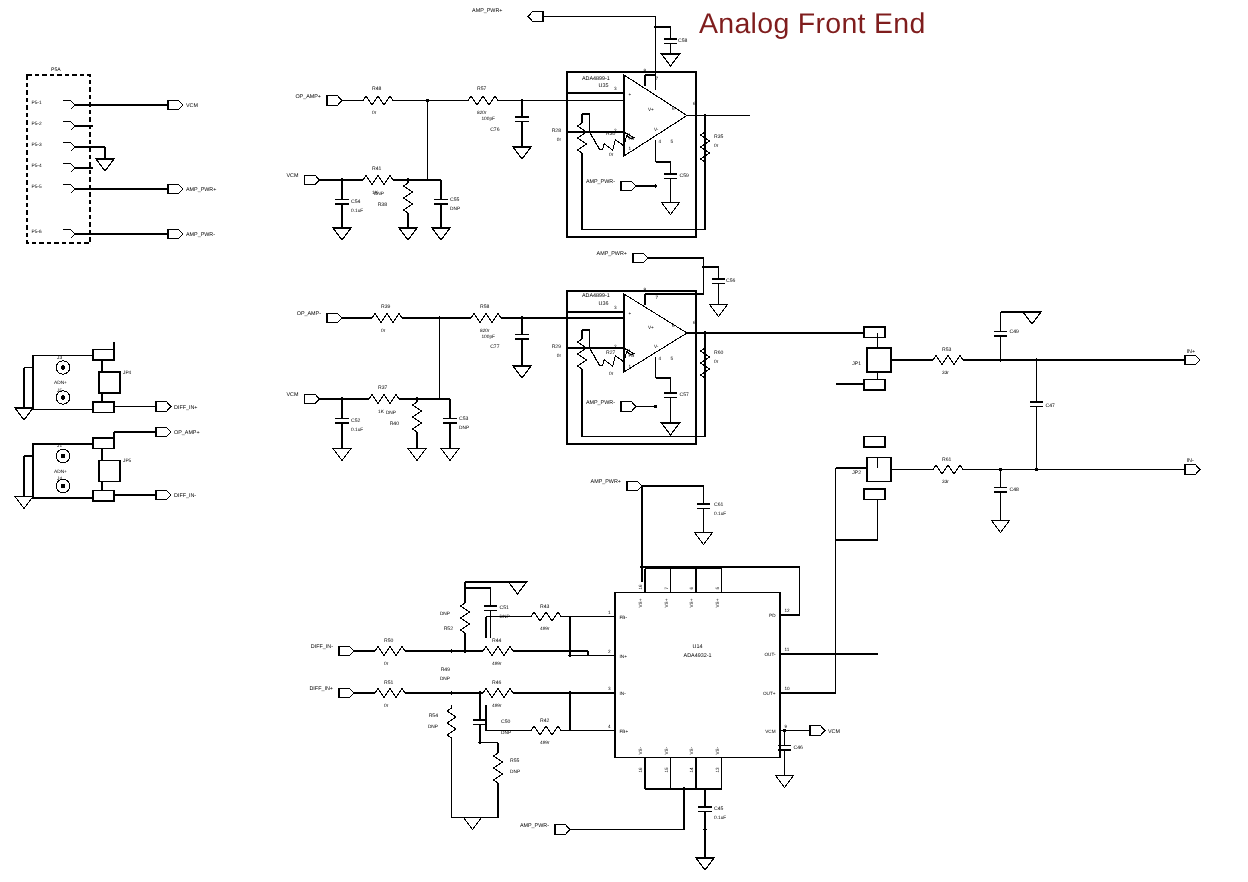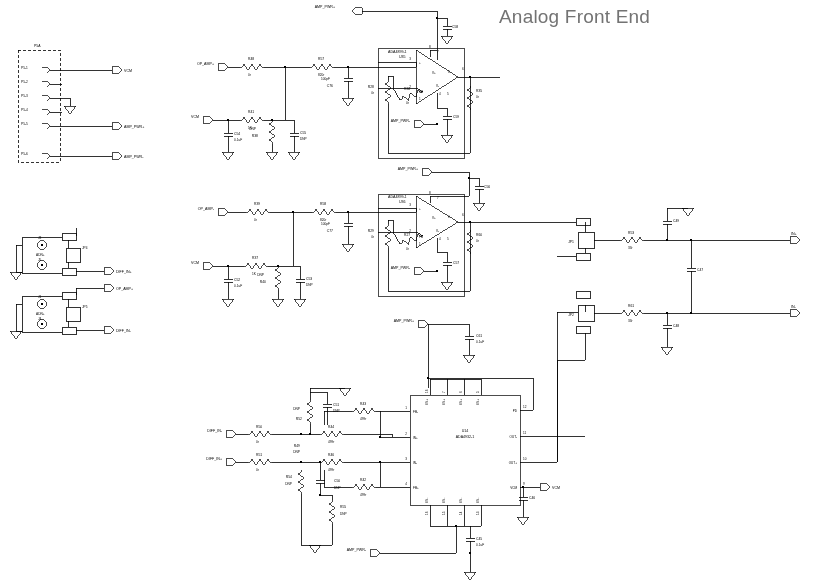--- a/index.html
+++ b/index.html
@@ -1,21 +1,21 @@
 <!DOCTYPE html>
 <html><head>
 <meta charset="utf-8">
 <title>Analog Front End</title>
 <style>
   html,body{margin:0;padding:0;background:#ffffff;}
   body{width:832px;height:588px;position:relative;overflow:hidden;
        font-family:"Liberation Sans",sans-serif;color:#000;}
   #sheet{position:absolute;left:0;top:0;width:832px;height:588px;}
-  .title{position:absolute;left:466px;top:6px;font-size:19px;color:#737373;
-         letter-spacing:.2px;white-space:nowrap;margin-left:33px;}
+  .title{position:absolute;left:466px;top:6px;font-size:19px;color:#7f1d1d;
+         letter-spacing:.2px;white-space:nowrap;}
   svg{position:absolute;left:0;top:0;width:832px;height:588px;}
   text{font-family:"Liberation Sans",sans-serif;fill:#000;}
   .lbl{font-size:3.4px;}
   .lbl2{font-size:3.2px;}
   .pin{font-size:3.1px;}
   .ic{font-size:3.6px;}
   .net{font-size:3.6px;}
   line,polyline,path,rect,circle,polygon{shape-rendering:crispEdges;}
   .w{stroke:#000;stroke-width:.8;fill:none;}
   .wt{stroke:#000;stroke-width:.7;fill:none;}

